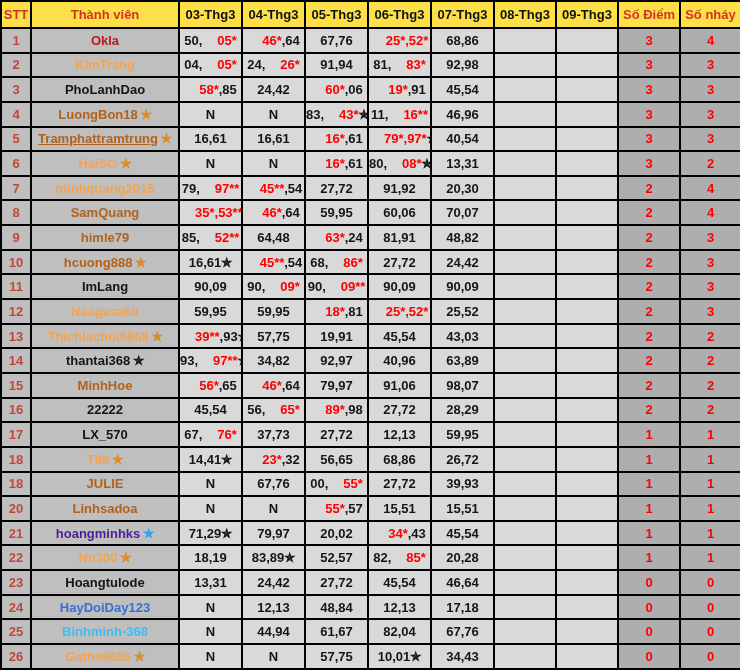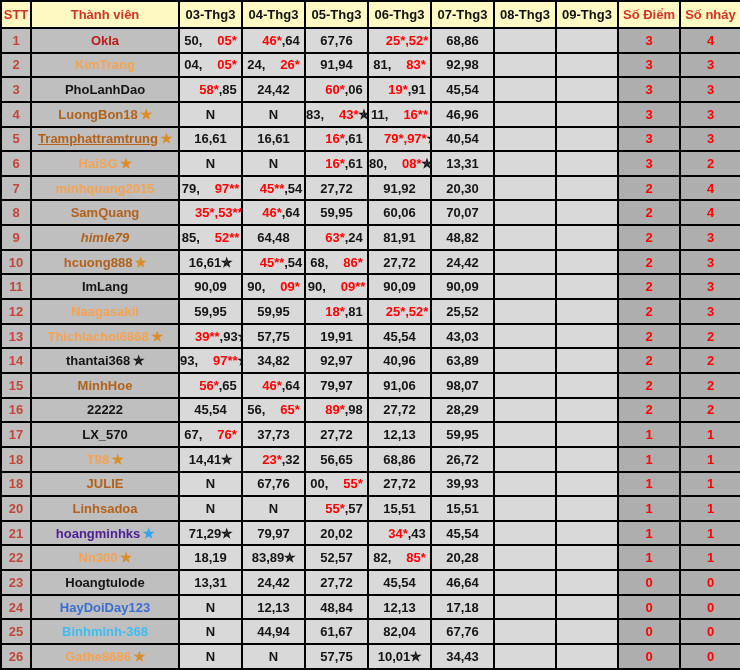--- a/index.html
+++ b/index.html
@@ -20,21 +20,21 @@
     padding: 0;
     text-align: center;
     vertical-align: middle;
     font-weight: bold;
     font-size: 13px;
     overflow: hidden;
     white-space: nowrap;
   }
   #board thead th {
     height: 25px;
-    background: #fef9c3;
+    background: #fde047;
     color: #111111;
     margin-left: 28px;
   }
   #board thead th.red-h { color: #cf3526; }
   td.col-stt {
     background: #bfbfbf;
     color: #c2473a;
     font-size: 12px;
   }
   td.col-name {
@@ -188,21 +188,21 @@
         <td class="col-date"><span class="seg-k">59,95</span></td>
         <td class="col-date"><span class="seg-k">60,06</span></td>
         <td class="col-date"><span class="seg-k">70,07</span></td>
         <td class="col-date"></td>
         <td class="col-date"></td>
         <td class="col-score">2</td>
         <td class="col-score">4</td>
       </tr>
       <tr>
         <td class="col-stt">9</td>
-        <td class="col-name"><span style="color: rgb(178, 98, 27); font-style: italic;">himle79</span></td>
+        <td class="col-name"><span style="color: rgb(178, 98, 27);">himle79</span></td>
         <td class="col-date"><span class="seg-k">85,</span><span class="seg-r">52**</span></td>
         <td class="col-date"><span class="seg-k">64,48</span></td>
         <td class="col-date"><span class="seg-r">63*</span><span class="seg-k">,24</span></td>
         <td class="col-date"><span class="seg-k">81,91</span></td>
         <td class="col-date"><span class="seg-k">48,82</span></td>
         <td class="col-date"></td>
         <td class="col-date"></td>
         <td class="col-score">2</td>
         <td class="col-score">3</td>
       </tr>

